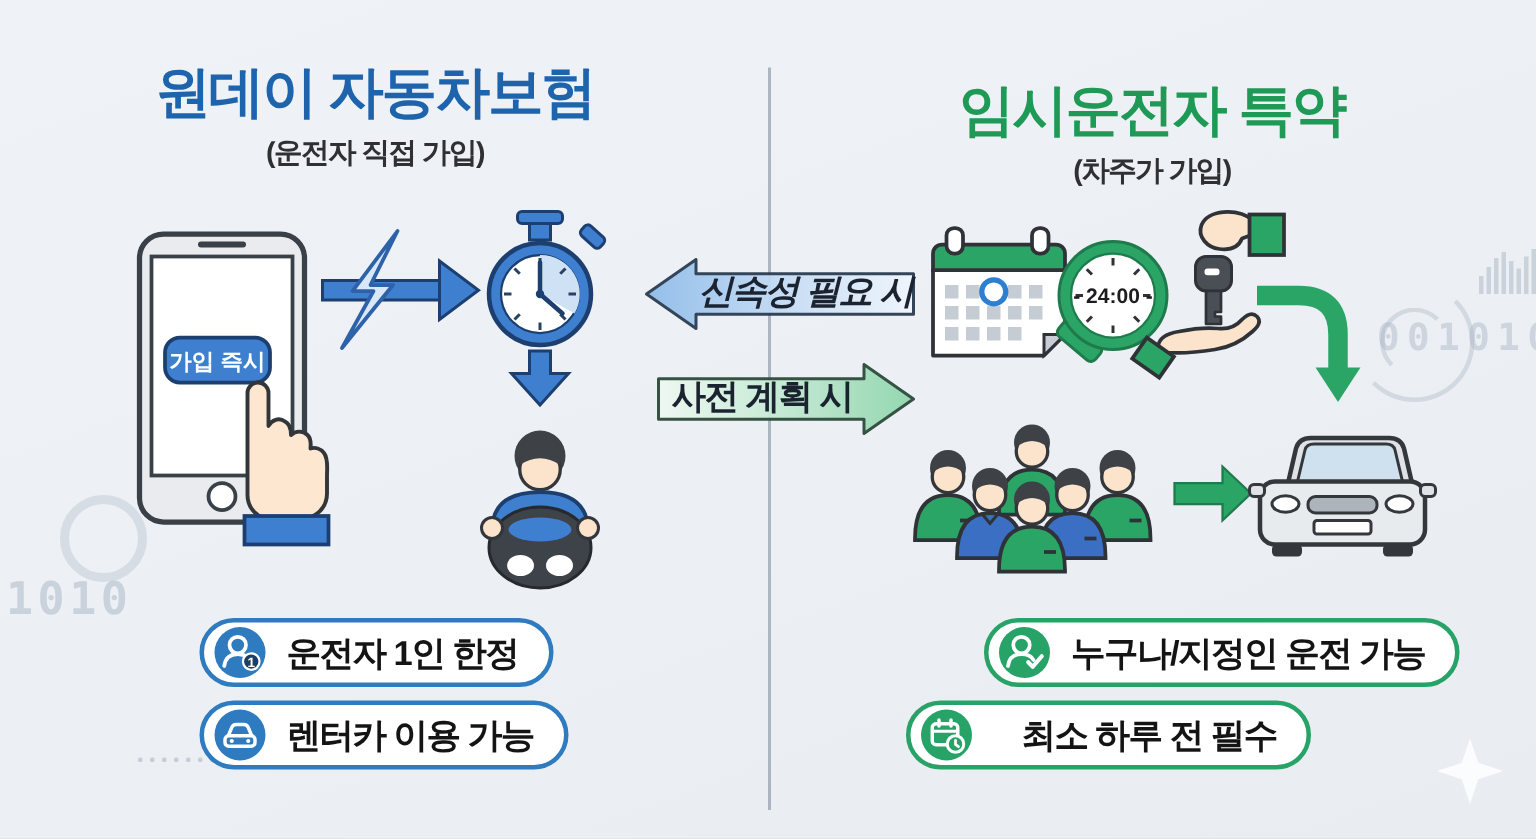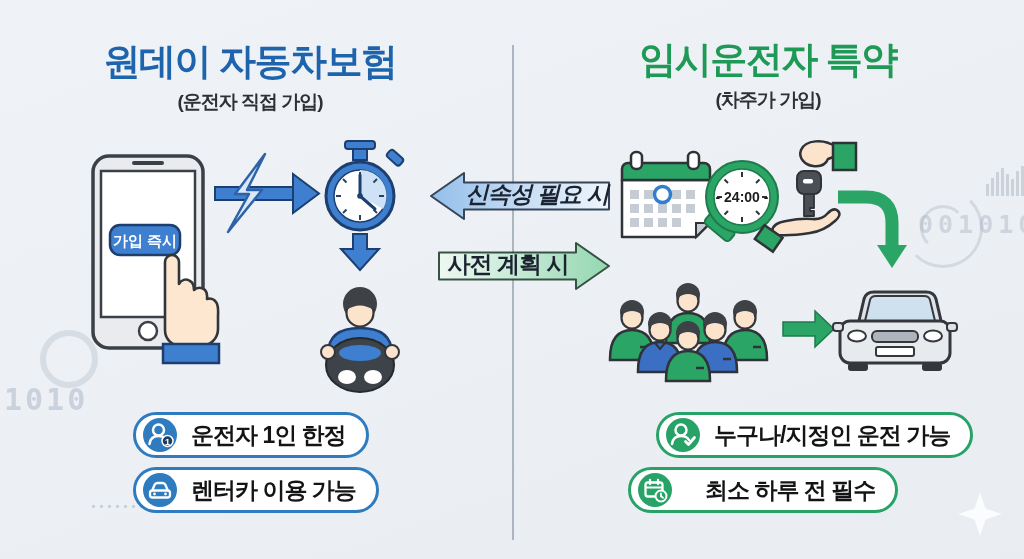--- a/index.html
+++ b/index.html
@@ -23,21 +23,21 @@
   .deco-dots i{width:3px;height:3px;background:rgba(160,173,190,.5);border-radius:1px;}
   .sparkle{position:absolute;left:956px;top:490px;}
   
   .divider{position:absolute;left:512px;top:45px;width:1.5px;height:495px;background:#8b96a3;opacity:.65;}
   
   .col-head{position:absolute;text-align:center;}
   .col-head .col-title{font-size:37px;font-weight:800;letter-spacing:-1.5px;line-height:1.1;}
   .col-head .col-sub{font-size:19px;font-weight:700;color:#2e3033;margin-top:6px;letter-spacing:-1px;}
   .head-left{left:10px;top:42px;width:480px;}
   .head-left .col-title{color:#1d64ad;}
-  .head-right{left:534px;top:40px;width:468px;}
+  .head-right{left:534px;top:54px;width:468px;}
   .head-right .col-title{color:#1f9a56;}
   
   .mid-arrow{position:absolute;z-index:3;}
   .mid-arrow svg{display:block;}
   .mid-arrow .arrow-label{position:absolute;top:0;bottom:4px;display:flex;align-items:center;justify-content:center;
     font-size:23px;font-weight:800;color:#1c2330;letter-spacing:-1px;white-space:nowrap;}
   .arrow-blue{left:428px;top:169px;width:184px;height:54px;}
   .arrow-blue .arrow-label{left:36px;right:2px;font-style:italic;}
   .arrow-green{left:436px;top:240px;width:176px;height:52px;}
   .arrow-green .arrow-label{left:2px;right:34px;}
@@ -48,21 +48,21 @@
   
   .badge{position:absolute;z-index:3;display:flex;align-items:center;gap:13px;background:#fff;
     border-radius:26px;height:46px;padding:0 20px 0 6px;box-sizing:border-box;white-space:nowrap;}
   .badge-blue{border:3px solid #2e7bbf;}
   .badge-green{border:3px solid #27a368;}
   .badge .b-label{font-size:23px;font-weight:800;color:#141414;letter-spacing:-1px;}
   .badge svg{display:block;}
   .bdg-1{left:133px;top:412px;}
   .bdg-2{left:133px;top:467px;}
   .bdg-3{left:656px;top:412px;}
-  .bdg-4{left:628px;top:467px;gap:32px;}
+  .bdg-4{left:604px;top:467px;gap:32px;}
 </style>
 </head>
 <body>
 
 <div class="canvas">
 
   <div class="deco deco-binary-left">1010</div>
   <div class="deco deco-binary-right">0010100110</div>
   <div class="deco-bars">
     <i style="height:12px"></i>

